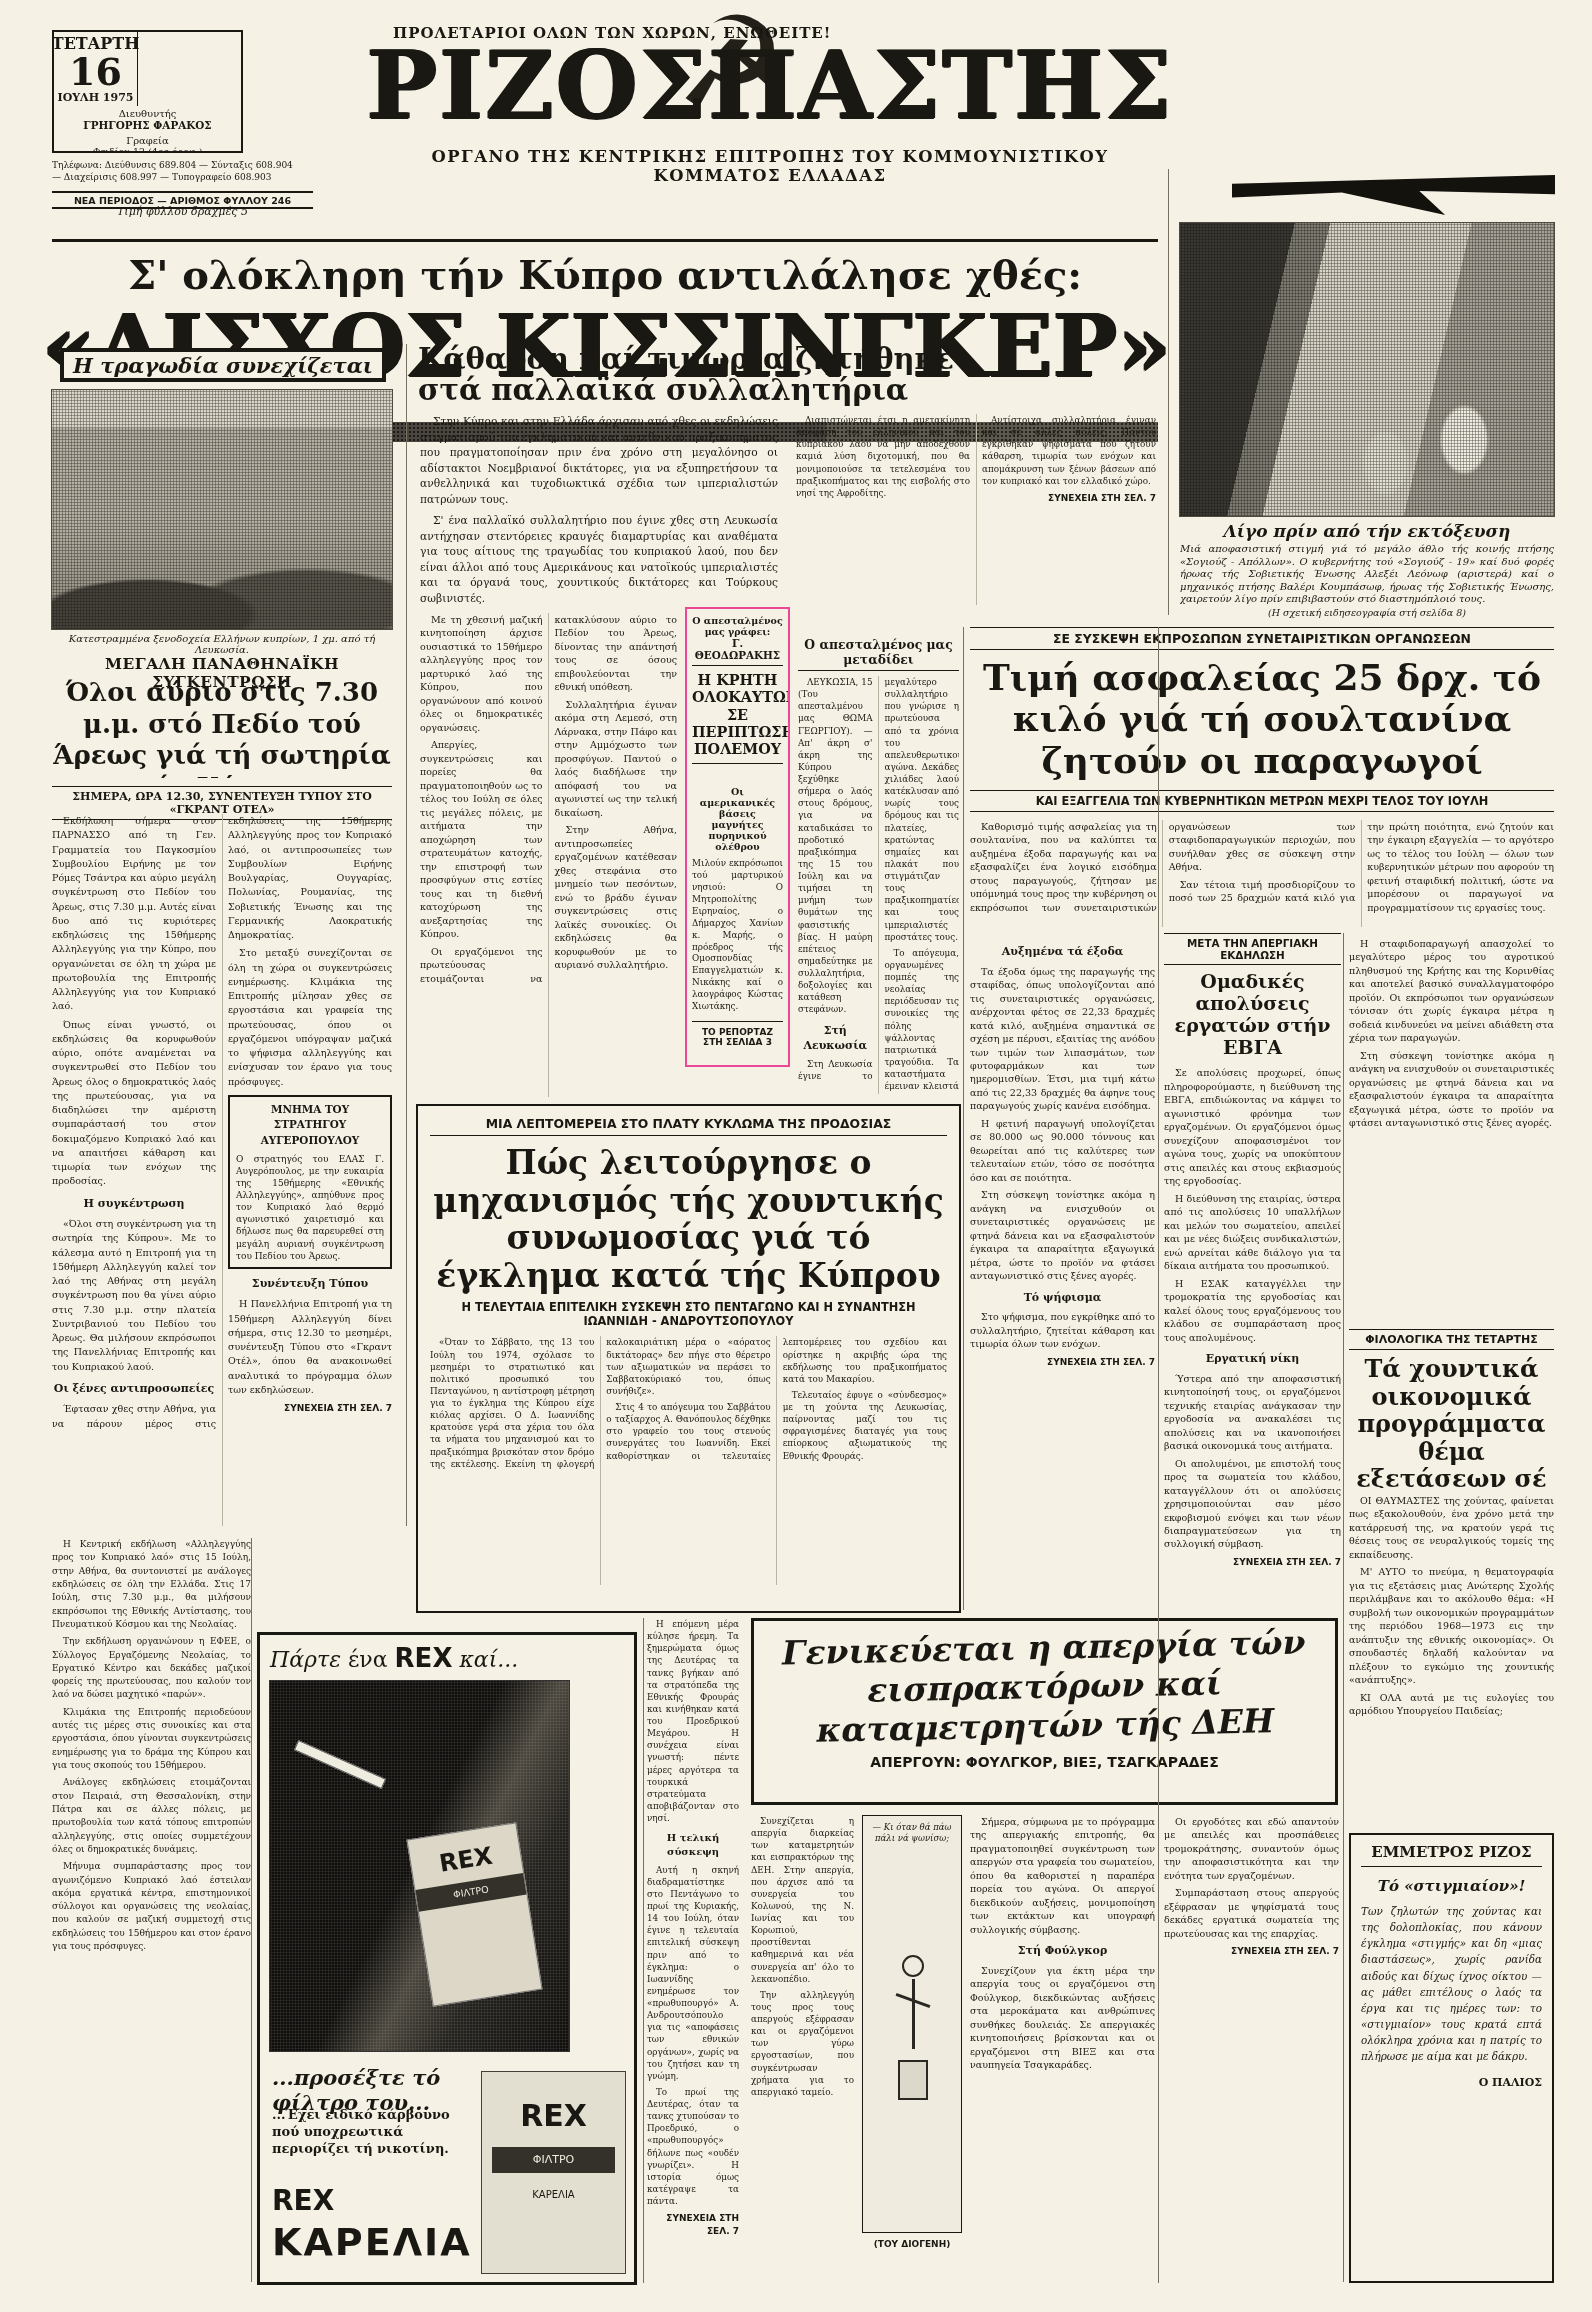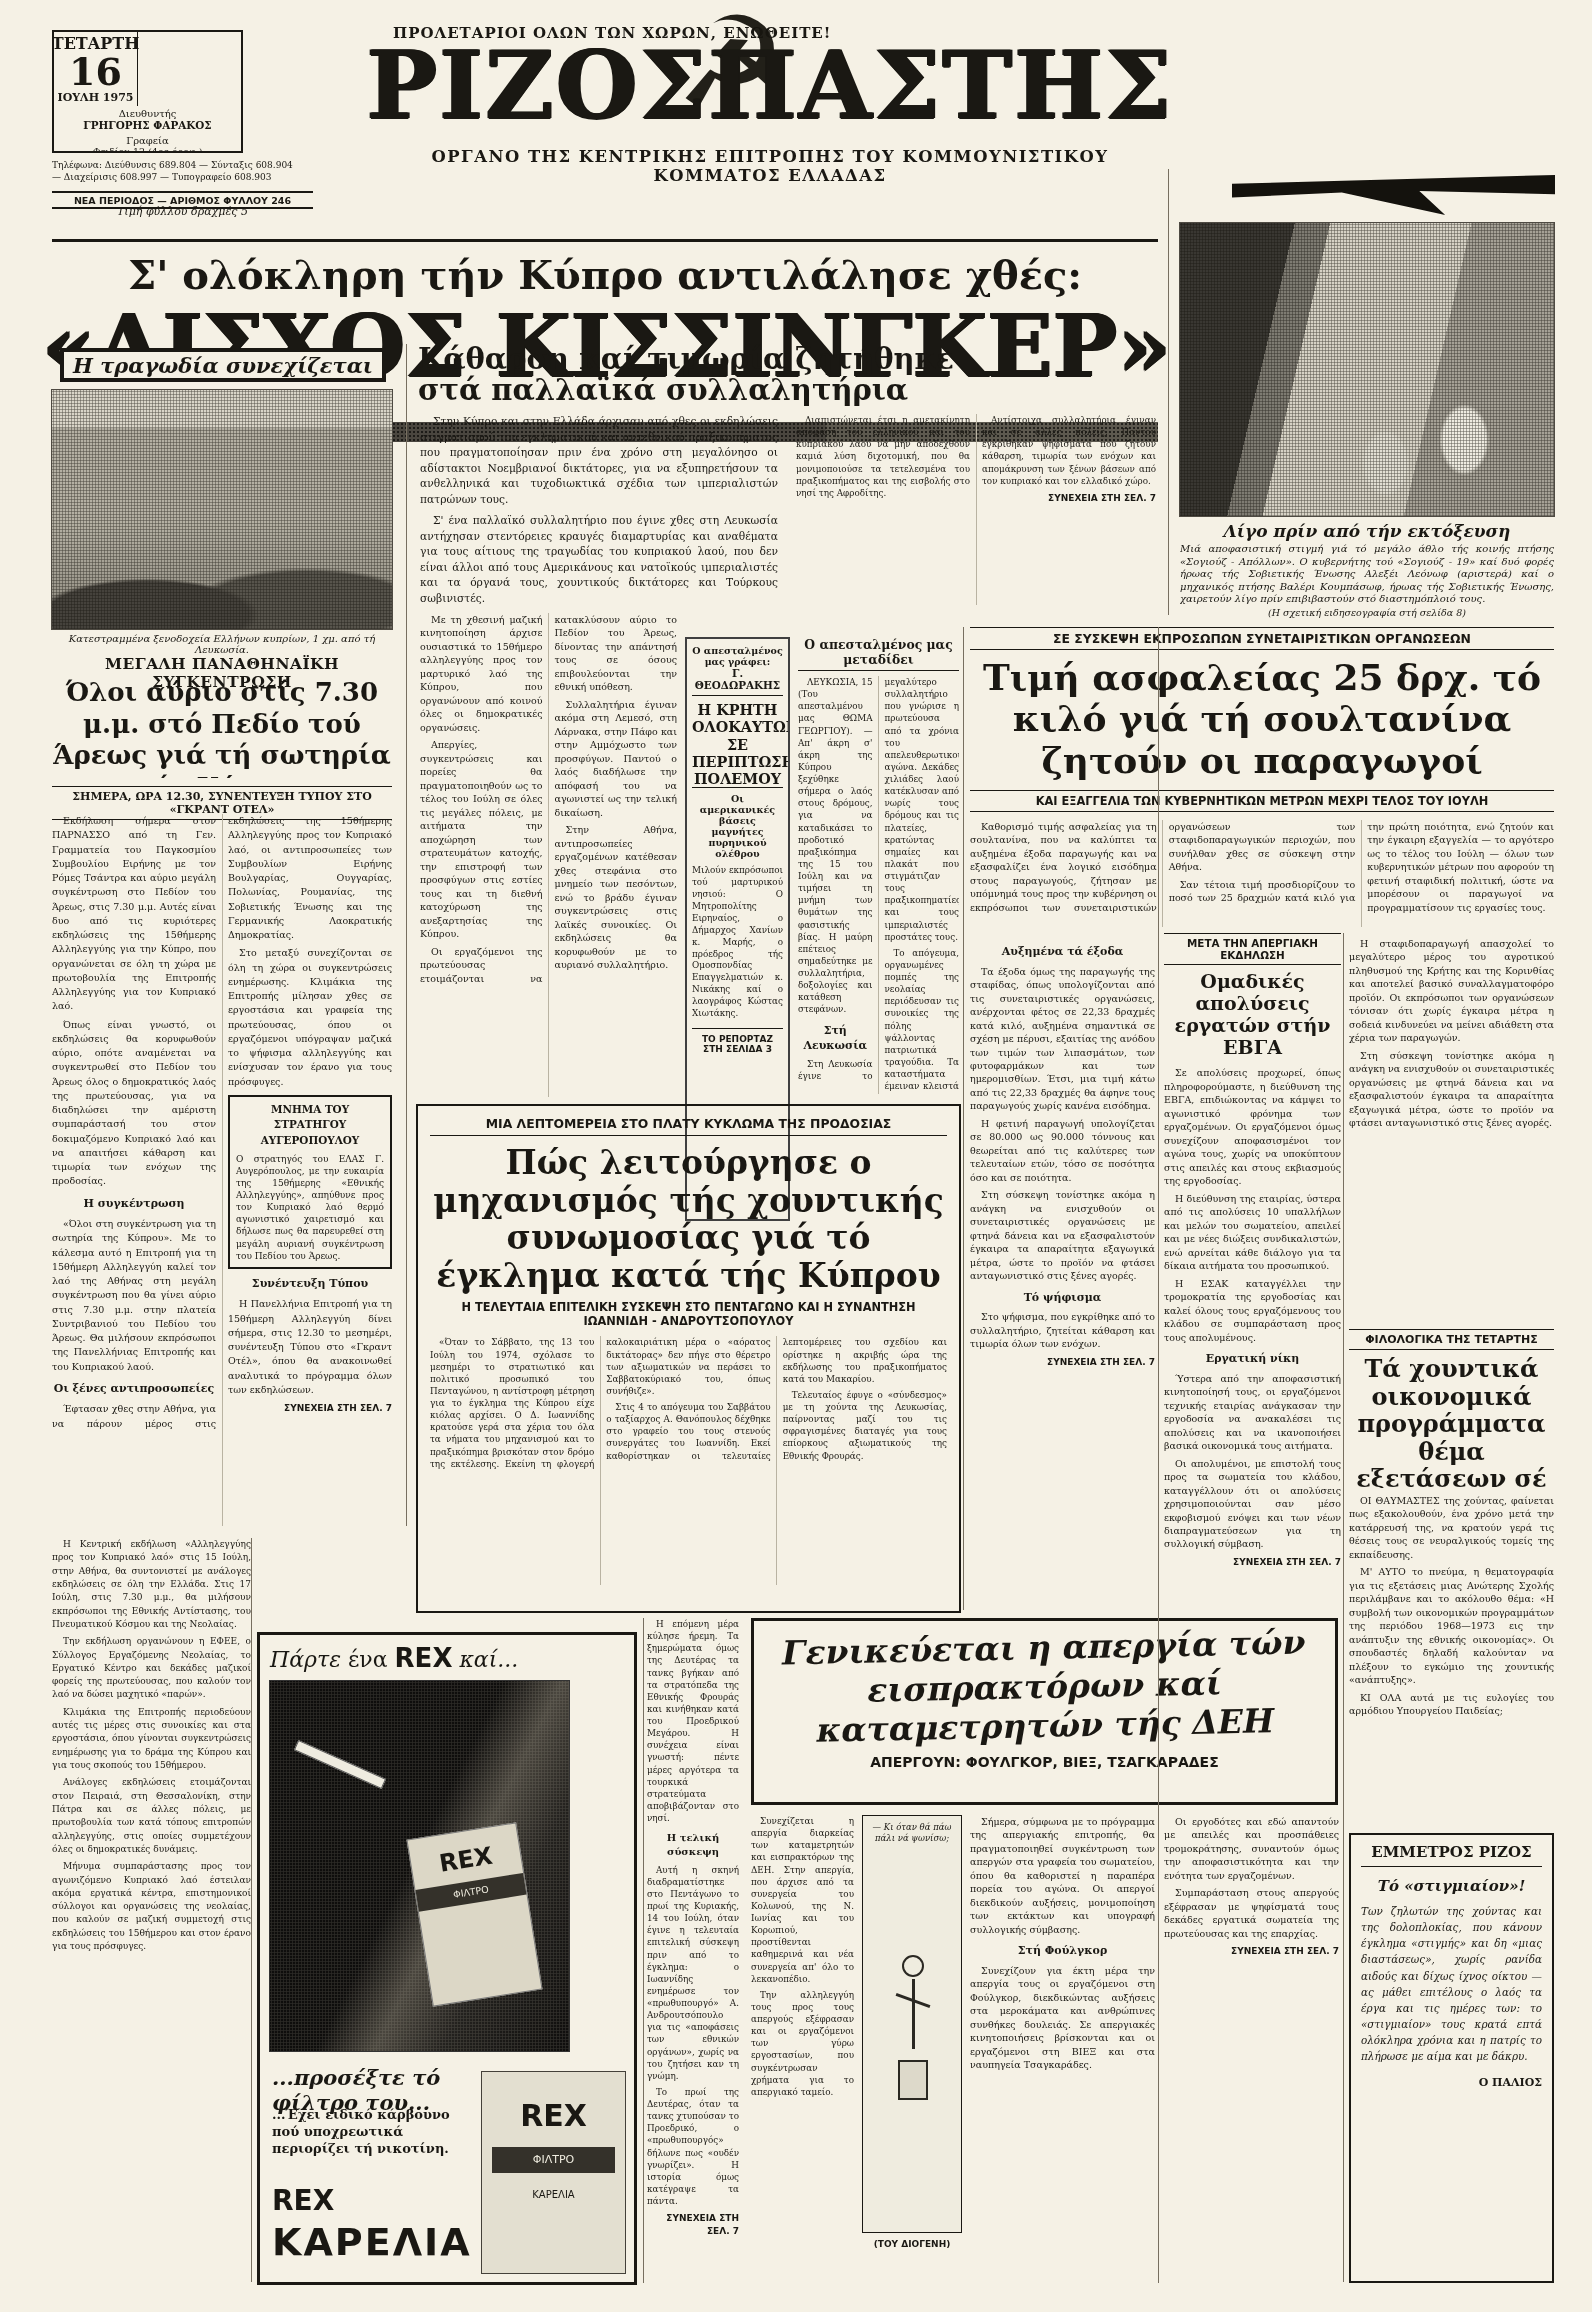--- a/index.html
+++ b/index.html
@@ -105,25 +105,25 @@
     <span class="contm">ΣΥΝΕΧΕΙΑ ΣΤΗ ΣΕΛ. 7</span>
   </div>
   <div class="abs bt cols2" style="left:420px;top:613px;width:257px;height:484px;">
     <p>Με τη χθεσινή μαζική κινητοποίηση άρχισε ουσιαστικά το 15θήμερο αλληλεγγύης προς τον μαρτυρικό λαό της Κύπρου, που οργανώνουν από κοινού όλες οι δημοκρατικές οργανώσεις.</p>
     <p>Απεργίες, συγκεντρώσεις και πορείες θα πραγματοποιηθούν ως το τέλος του Ιούλη σε όλες τις μεγάλες πόλεις, με αιτήματα την αποχώρηση των στρατευμάτων κατοχής, την επιστροφή των προσφύγων στις εστίες τους και τη διεθνή κατοχύρωση της ανεξαρτησίας της Κύπρου.</p>
     <p>Οι εργαζόμενοι της πρωτεύουσας ετοιμάζονται να κατακλύσουν αύριο το Πεδίον του Άρεως, δίνοντας την απάντησή τους σε όσους επιβουλεύονται την εθνική υπόθεση.</p>
     <p>Συλλαλητήρια έγιναν ακόμα στη Λεμεσό, στη Λάρνακα, στην Πάφο και στην Αμμόχωστο των προσφύγων. Παντού ο λαός διαδήλωσε την απόφασή του να αγωνιστεί ως την τελική δικαίωση.</p>
     <p>Στην Αθήνα, αντιπροσωπείες εργαζομένων κατέθεσαν χθες στεφάνια στο μνημείο των πεσόντων, ενώ το βράδυ έγιναν συγκεντρώσεις στις λαϊκές συνοικίες. Οι εκδηλώσεις θα κορυφωθούν με το αυριανό συλλαλητήριο.</p>
   </div>
 
-  <div class="abs" style="left:685px;top:637px;width:105px;height:584px;border:2px solid #404040;padding:6px 5px;text-align:center;">
+  <div class="abs" style="left:685px;top:607px;width:105px;height:460px;border:2px solid #ec4899;padding:6px 5px;text-align:center;">
     <div class="b" style="font-size:9.5px;">Ο απεσταλμένος μας γράφει:</div>
     <div class="b" style="font-size:10.4px;border-bottom:1px solid #1a1813;padding-bottom:4px;margin-bottom:5px;">Γ. ΘΕΟΔΩΡΑΚΗΣ</div>
     <div class="b" style="font-size:14.4px;line-height:1.2;">Η ΚΡΗΤΗ ΟΛΟΚΑΥΤΩΜΑ ΣΕ ΠΕΡΙΠΤΩΣΗ ΠΟΛΕΜΟΥ</div>
-    <div class="b" style="font-size:9.5px;border-top:1px solid #1a1813;padding-top:5px;">Οι αμερικανικές βάσεις μαγνήτες πυρηνικού ολέθρου</div>
+    <div class="b" style="font-size:9.5px;margin-top:6px;border-top:1px solid #1a1813;padding-top:22px;">Οι αμερικανικές βάσεις μαγνήτες πυρηνικού ολέθρου</div>
     <div style="font-size:8.8px;line-height:1.35;text-align:justify;margin-top:6px;">Μιλούν εκπρόσωποι τού μαρτυρικού νησιού: Ο Μητροπολίτης Ειρηναίος, ο Δήμαρχος Χανίων κ. Μαρής, ο πρόεδρος τής Ομοσπονδίας Επαγγελματιών κ. Νικάκης καί ο λαογράφος Κώστας Χιωτάκης.</div>
     <div class="b sans" style="font-size:9px;margin-top:8px;border-top:1px solid #1a1813;padding-top:5px;">ΤΟ ΡΕΠΟΡΤΑΖ ΣΤΗ ΣΕΛΙΔΑ 3</div>
   </div>
 
   <div class="abs" style="left:798px;top:637px;width:161px;height:460px;">
     <div class="b c" style="font-size:12.4px;border-bottom:1.5px solid #1a1813;padding-bottom:3px;margin-bottom:5px;">Ο απεσταλμένος μας μεταδίδει</div>
     <div class="bt-s cols2" style="height:418px;">
       <p>ΛΕΥΚΩΣΙΑ, 15 (Του απεσταλμένου μας ΘΩΜΑ ΓΕΩΡΓΙΟΥ). — Απ' άκρη σ' άκρη της Κύπρου ξεχύθηκε σήμερα ο λαός στους δρόμους, για να καταδικάσει το προδοτικό πραξικόπημα της 15 του Ιούλη και να τιμήσει τη μνήμη των θυμάτων της φασιστικής βίας. Η μαύρη επέτειος σημαδεύτηκε με συλλαλητήρια, δοξολογίες και κατάθεση στεφάνων.</p>
       <div class="sh">Στή Λευκωσία</div>
       <p>Στη Λευκωσία έγινε το μεγαλύτερο συλλαλητήριο που γνώρισε η πρωτεύουσα από τα χρόνια του απελευθερωτικού αγώνα. Δεκάδες χιλιάδες λαού κατέκλυσαν από νωρίς τους δρόμους και τις πλατείες, κρατώντας σημαίες και πλακάτ που στιγμάτιζαν τους πραξικοπηματίες και τους ιμπεριαλιστές προστάτες τους.</p>

